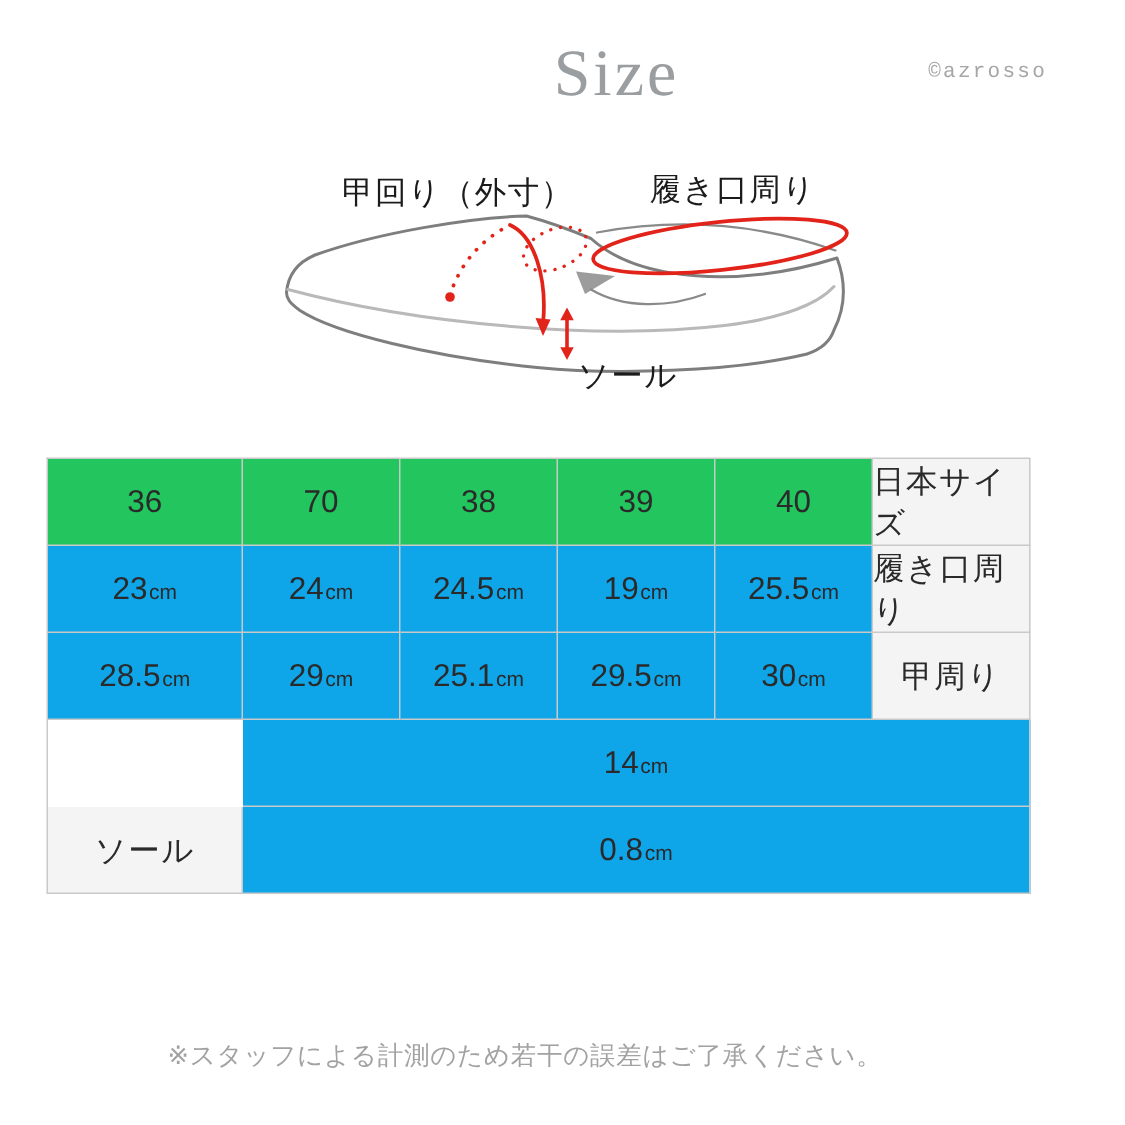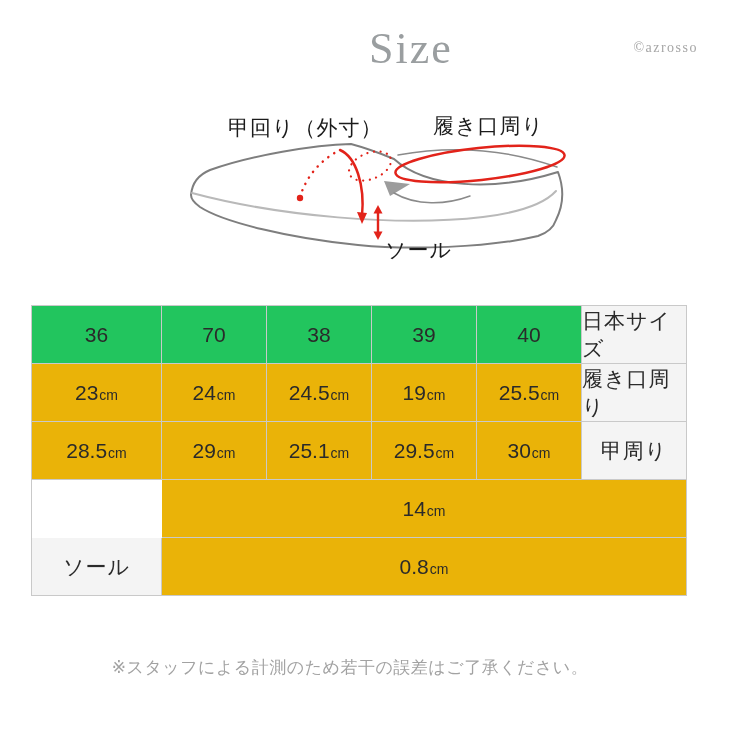--- a/index.html
+++ b/index.html
@@ -8,52 +8,52 @@
     font-family:"Liberation Sans","DejaVu Sans",sans-serif;
     overflow:hidden;
   }
   .title{
     position:absolute;top:26px;left:0;width:750px;text-align:center;
     font-family:"Liberation Serif","DejaVu Serif",serif;
     font-size:44px;line-height:46px;color:#9a9ea0;letter-spacing:2px;font-weight:400;padding-left:36px;
   }
   .watermark{
     position:absolute;top:40px;right:52px;
-    font-family:Liberation Serif, serif;
+    font-family:Liberation Mono, monospace;
     font-size:14px;color:#a6a6a6;letter-spacing:1.5px;
   }
   .diagram{position:absolute;left:188px;top:100px;width:380px;height:170px;}
   .diagram svg{position:absolute;left:0;top:0;}
   .dlabel{position:absolute;font-size:21px;color:#1b1b1b;letter-spacing:1px;white-space:nowrap;}
   .dlabel.instep{left:40px;top:14px;}
   .dlabel.opening{left:245px;top:12px;}
   .dlabel.sole{left:197px;top:136px;}
 
   .size-table{
     position:absolute;left:31px;top:305px;width:656px;
     display:grid;
     grid-template-columns:130px repeat(5,1fr);
     grid-template-rows:repeat(5,58px);
     border-top:1px solid #c9c9c9;border-left:1px solid #c9c9c9;
     box-sizing:border-box;
   }
   .cell{
     border-right:1px solid #c9c9c9;border-bottom:1px solid #c9c9c9;
     display:flex;align-items:center;justify-content:center;
-    background:#eab308;box-sizing:border-box;
+    background:#0ea5e9;box-sizing:border-box;
   }
   .cell .txt{font-size:21px;color:#2a2a2a;letter-spacing:1px;}
   .cell .num{font-size:21px;color:#2a2a2a;}
   .cell .unit{font-size:14px;color:#2a2a2a;margin-left:1px;}
   .cell.labelcol{background:#f4f4f4;}
   .cell.headrow{background:#22c55e;}
   .cell.span5{grid-column:2 / 7;}
 
   .footnote{
-    position:absolute;top:656px;left:0;width:700px;text-align:center;
+    position:absolute;top:692px;left:0;width:700px;text-align:center;
     font-size:17px;color:#a2a2a2;letter-spacing:0.5px;
   }
 </style>
 </head>
 <body>
 
 <div class="title">Size</div>
 <div class="watermark">©azrosso</div>
 
 <div class="diagram">

